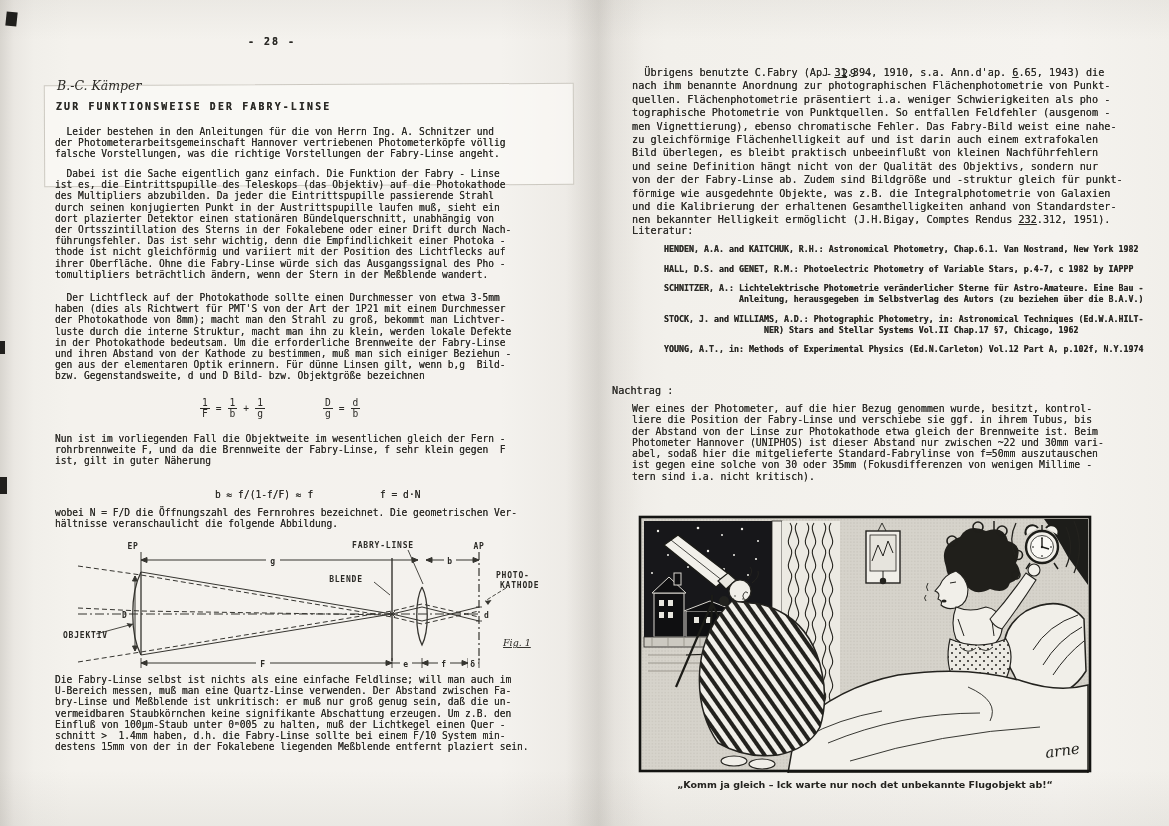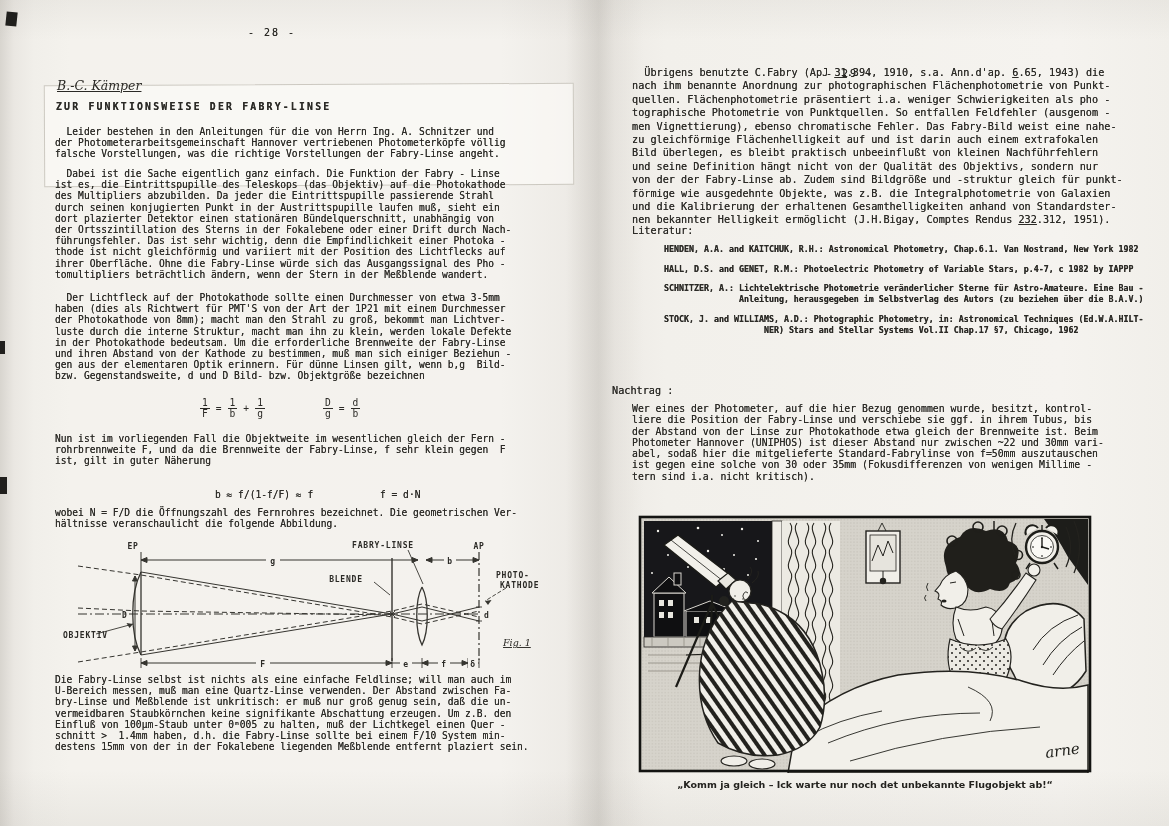--- a/index.html
+++ b/index.html
@@ -45,22 +45,22 @@
 <div class="vignette"></div>
 <div class="gutter abs"></div>
 
 <div class="abs mark" style="left:6px;top:12px;width:11px;height:14px;transform:rotate(6deg);"></div>
 <div class="abs mark" style="left:0;top:341px;width:5px;height:13px;"></div>
 <div class="abs mark" style="left:0;top:477px;width:7px;height:17px;"></div>
 
 <div>
   <div class="abs pasted-label" style="left:44px;top:84px;width:528px;height:100px;"></div>
 
-  <div class="abs typ pagenum" style="left:222px;top:27px;">- 28 -</div>
-  <div class="abs author" style="left:57px;top:78px;text-decoration:underline;">B.-C. Kämper</div>
+  <div class="abs typ pagenum" style="left:222px;top:36px;font-weight:bold;">- 28 -</div>
+  <div class="abs author" style="left:57px;top:78px;">B.-C. Kämper</div>
   <div class="abs typ title" style="left:56px;top:101px;">ZUR FUNKTIONSWEISE DER FABRY-LINSE</div>
 
   <div class="abs typ t-left" style="left:55px;top:126px;">  Leider bestehen in den Anleitungen für die von Herrn Ing. A. Schnitzer und
 der Photometerarbeitsgemeinschaft Hannover vertriebenen Photometerköpfe völlig
 falsche Vorstellungen, was die richtige Vorstellungen der Fabry-Linse angeht.</div>
   <div class="abs typ t-left" style="left:55px;top:168px;">  Dabei ist die Sache eigentlich ganz einfach. Die Funktion der Fabry - Linse
 ist es, die Eintrittspupille des Teleskops (das Objektiv) auf die Photokathode
 des Multipliers abzubilden. Da jeder die Eintrittspupille passierende Strahl
 durch seinen konjugierten Punkt in der Austrittspupille laufen muß, sieht ein
 dort plazierter Detektor einen stationären Bündelquerschnitt, unabhängig von
@@ -212,20 +212,21 @@
 nen bekannter Helligkeit ermöglicht (J.H.Bigay, Comptes Rendus <u>232</u>.312, 1951).</div>
 
   <div class="abs typ heading" style="left:632px;top:225px;">Literatur:</div>
   <div class="abs refs" style="left:632px;top:244px;width:490px;">
     <div class="ref typ">HENDEN, A.A. and KAITCHUK, R.H.: Astronomical Photometry, Chap.6.1. Van Nostrand, New York 1982</div>
     <div class="ref typ">HALL, D.S. and GENET, R.M.: Photoelectric Photometry of Variable Stars, p.4-7, c 1982 by IAPPP</div>
     <div class="ref typ">SCHNITZER, A.: Lichtelektrische Photometrie veränderlicher Sterne für Astro-Amateure. Eine Bau -
                Anleitung, herausgegeben im Selbstverlag des Autors (zu beziehen über die B.A.V.)</div>
     <div class="ref typ">STOCK, J. and WILLIAMS, A.D.: Photographic Photometry, in: Astronomical Techniques (Ed.W.A.HILT-
                     NER) Stars and Stellar Systems Vol.II Chap.17 §7, Chicago, 1962</div>
+    <div class="ref typ">YOUNG, A.T., in: Methods of Experimental Physics (Ed.N.Carleton) Vol.12 Part A, p.102f, N.Y.1974</div>
   </div>
 
   <div class="abs typ heading" style="left:612px;top:385px;">Nachtrag :</div>
   <div class="abs typ t-nach" style="left:632px;top:403px;">Wer eines der Photometer, auf die hier Bezug genommen wurde, besitzt, kontrol-
 liere die Position der Fabry-Linse und verschiebe sie ggf. in ihrem Tubus, bis
 der Abstand von der Linse zur Photokathode etwa gleich der Brennweite ist. Beim
 Photometer Hannover (UNIPHOS) ist dieser Abstand nur zwischen ~22 und 30mm vari-
 abel, sodaß hier die mitgelieferte Standard-Fabrylinse von f=50mm auszutauschen
 ist gegen eine solche von 30 oder 35mm (Fokusdifferenzen von wenigen Millime -
 tern sind i.a. nicht kritisch).</div>

